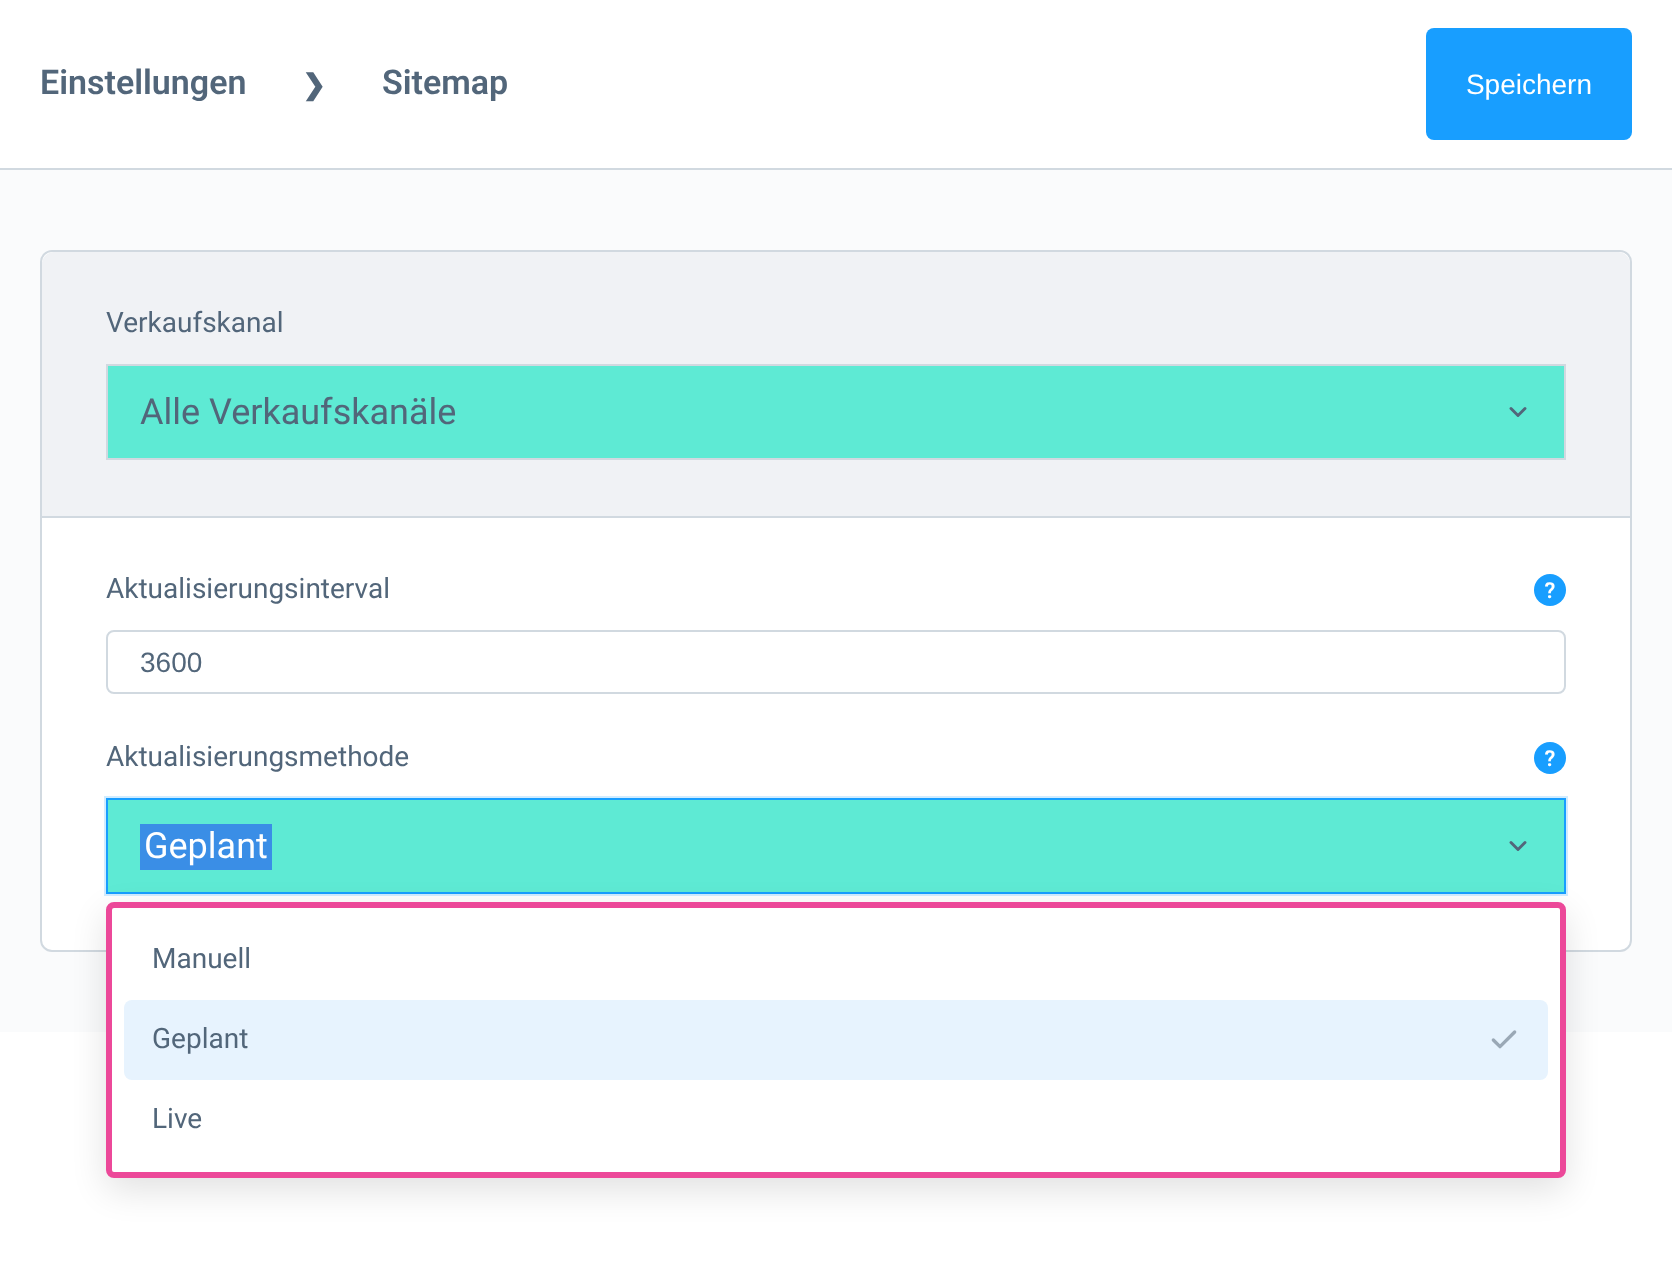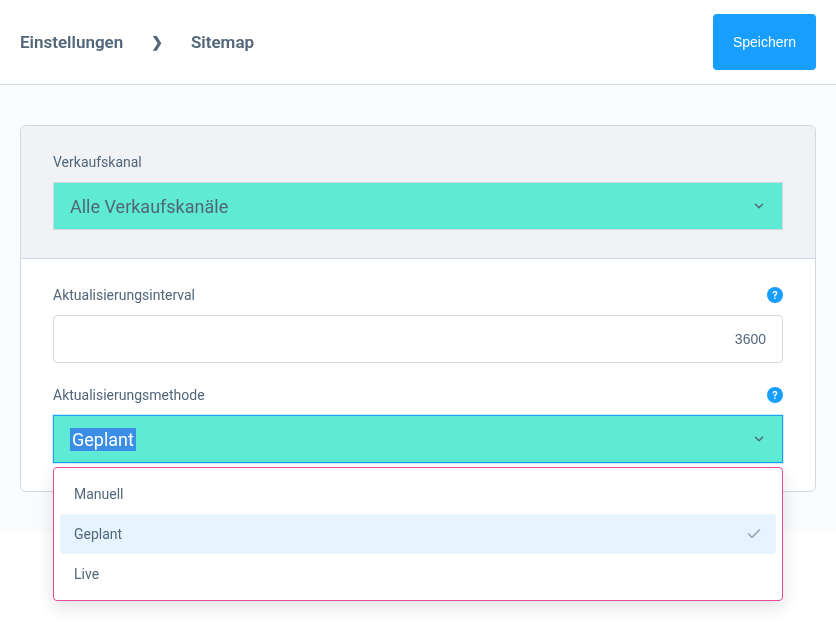--- a/index.html
+++ b/index.html
@@ -82,29 +82,28 @@
     display: inline-flex;
     align-items: center;
     justify-content: center;
     cursor: pointer;
   }
   .control {
     position: relative;
   }
   .text-input {
     width: 100%;
-    height: 48px;
+    height: 32px;
     border: 1px solid #d1d9e0;
     border-radius: 4px;
     padding: 0 16px;
     font-size: 14px;
     color: #52667a;
     background: #fff;
     outline: none;
-    text-align: right;
   }
   .select {
     width: 100%;
     height: 48px;
     border: 1px solid #d1d9e0;
     border-radius: 0;
     padding: 0 44px 0 16px;
     font-size: 18px;
     color: #52667a;
     background: #5eead4;
@@ -129,21 +128,21 @@
     background: #3a8ee6;
     color: #fff;
     padding: 1px 2px;
   }
   .dropdown {
     position: absolute;
     left: 0;
     right: 0;
     top: 52px;
     background: #fff;
-    border: 1px solid #ec4899;
+    border: 3px solid #ec4899;
     border-radius: 4px;
     box-shadow: 0 6px 18px rgba(0,0,0,0.12);
     z-index: 10;
     padding: 6px;
   }
   .dropdown-item {
     padding: 12px 14px;
     font-size: 14px;
     color: #52667a;
     border-radius: 4px;

